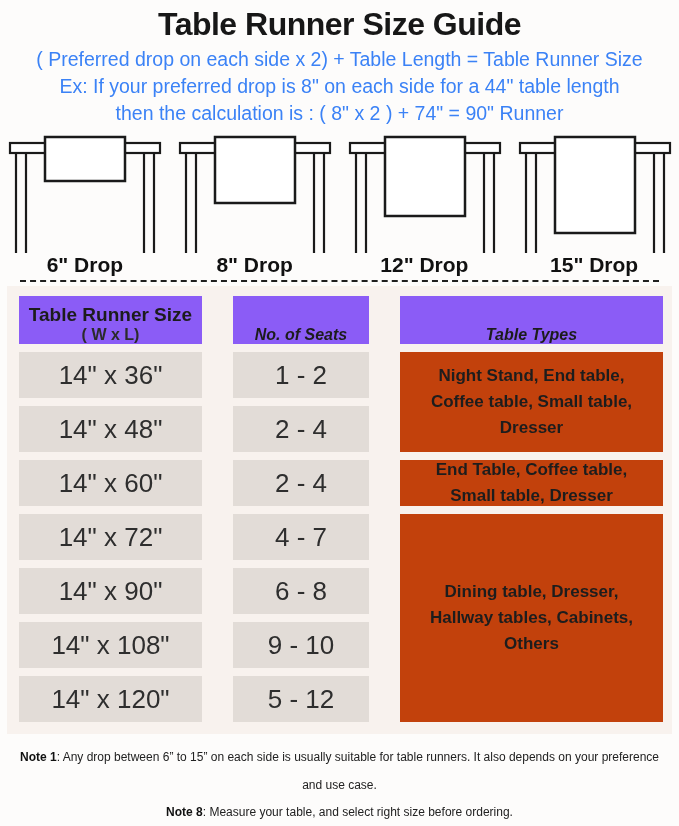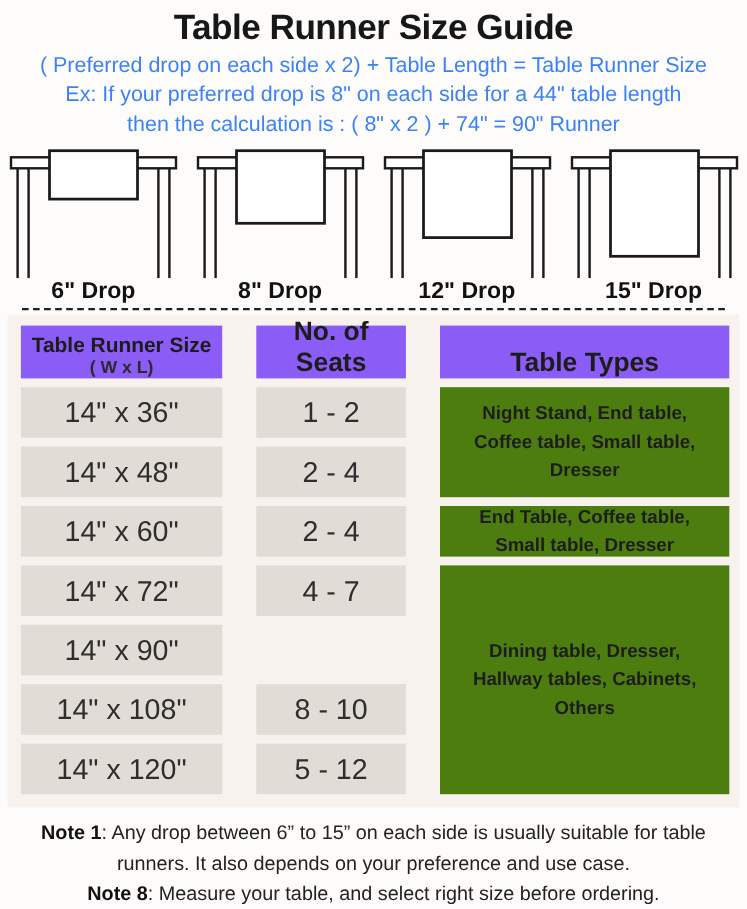--- a/index.html
+++ b/index.html
@@ -69,42 +69,42 @@
     text-align: center;
   }
   .hdr {
     background: #8b5cf6;
     font-weight: bold;
     color: #1c1c1c;
     justify-content: flex-end;
   }
   .hdr-size-main { font-size: 19px; line-height: 22px; }
   .hdr-size-sub  { font-size: 16px; line-height: 18px; font-weight: bold; color: #2b2b2b; }
-  .hdr-seats, .hdr-types { font-size: 24px; }
+  .hdr-seats, .hdr-types { font-size: 16px; font-style: italic; }
   .data {
     background: #e2dcd7;
     font-size: 26px;
     color: #2e2e2e;
   }
   .types-cell {
-    background: #4d7c0f;
+    background: #c2410c;
     font-size: 17px;
     font-weight: bold;
     line-height: 26px;
     color: #1d1d1d;
     padding: 0 14px;
   }
   .col1 { grid-column: 1; }
   .col2 { grid-column: 2; }
   .col3 { grid-column: 3; }
   
   .notes {
     padding-top: 10px;
     text-align: center;
-    font-size: 18px;
+    font-size: 12px;
     line-height: 27.5px;
     color: #222;
     max-width: 662px;
     margin: 0 auto;
   }
   .note-label { font-weight: bold; color: #111; }
   svg { display: block; }
 </style>
 </head>
 <body>
@@ -193,21 +193,22 @@
       <div class="cell data col1" style="grid-row:4">14" x 60"</div>
       <div class="cell data col1" style="grid-row:5">14" x 72"</div>
       <div class="cell data col1" style="grid-row:6">14" x 90"</div>
       <div class="cell data col1" style="grid-row:7">14" x 108"</div>
       <div class="cell data col1" style="grid-row:8">14" x 120"</div>
 
       <div class="cell data col2" style="grid-row:2">1 - 2</div>
       <div class="cell data col2" style="grid-row:3">2 - 4</div>
       <div class="cell data col2" style="grid-row:4">2 - 4</div>
       <div class="cell data col2" style="grid-row:5">4 - 7</div>
-      <div class="cell data col2" style="grid-row:7">8 - 10</div>
+      <div class="cell data col2" style="grid-row:6">6 - 8</div>
+      <div class="cell data col2" style="grid-row:7">9 - 10</div>
       <div class="cell data col2" style="grid-row:8">5 - 12</div>
 
       <div class="cell types-cell col3" style="grid-row:2 / 4">Night Stand, End table, Coffee table, Small table, Dresser</div>
       <div class="cell types-cell col3" style="grid-row:4 / 5">End Table, Coffee table, Small table, Dresser</div>
       <div class="cell types-cell col3" style="grid-row:5 / 9">Dining table, Dresser, Hallway tables, Cabinets, Others</div>
 
     </div>
   </div>
 
   <div class="notes">

